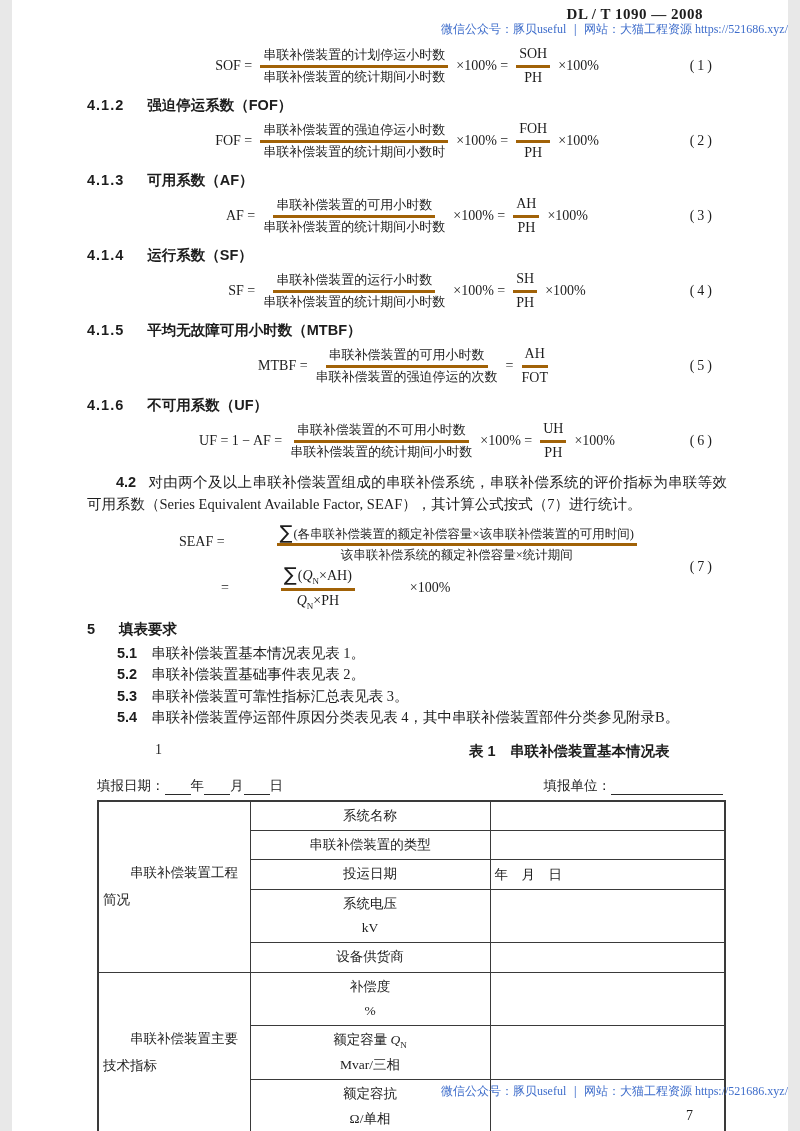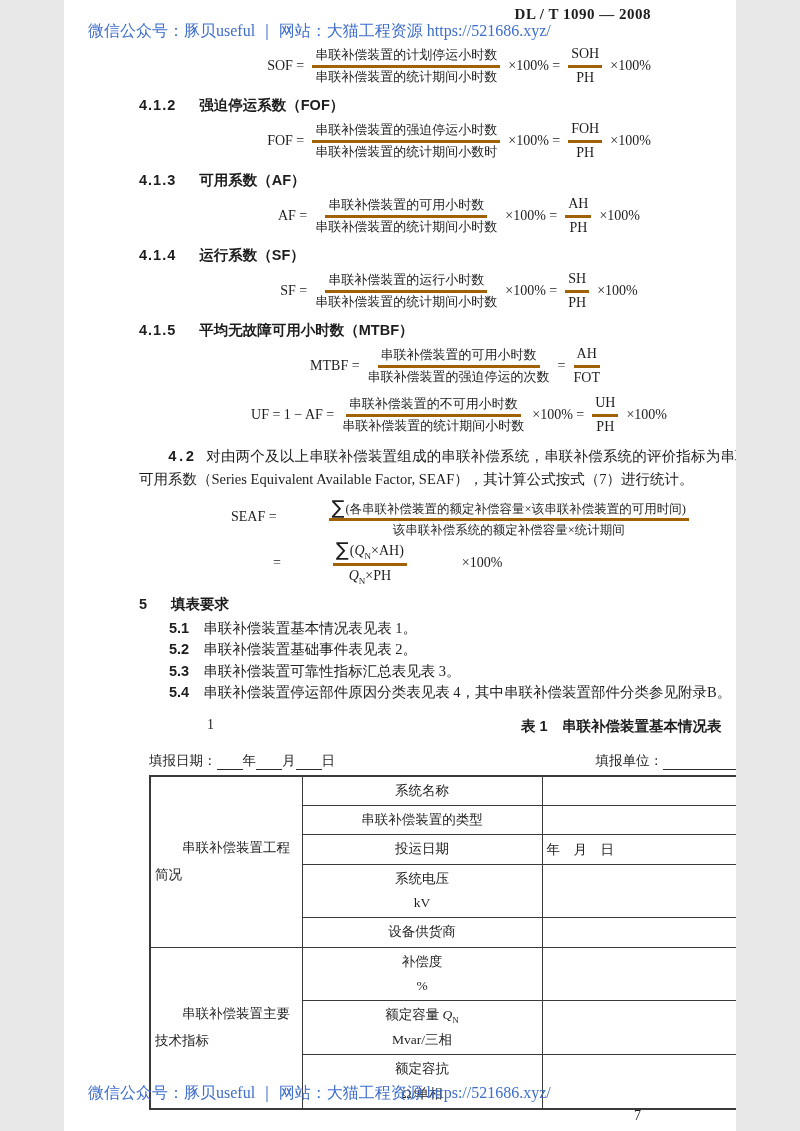--- a/index.html
+++ b/index.html
@@ -1,26 +1,26 @@
 <!DOCTYPE html>
 <html><head>
 <meta charset="utf-8">
 <style>
   html,body{margin:0;padding:0;background:#e8e8e8;}
   .page{
-    width:672px;height:1131px;margin:0 auto;background:#ffffff;
+    width:776px;height:1131px;margin:0 auto;background:#ffffff;
     position:relative;overflow:hidden;
     font-family:"Liberation Serif","DejaVu Serif",serif;
     color:#1d1d1d;
   }
   .std-header{
     position:absolute;top:6px;right:85px;
     font-weight:700;font-size:15px;letter-spacing:.5px;
   }
-  .wm{color:#3e6dcb;font-size:16px;text-align:left;padding-left:24px;}
+  .wm{color:#3e6dcb;font-size:12px;text-align:right;padding-left:24px;}
   .wm-top{position:absolute;top:21px;left:0;right:0;}
   .wm-bottom{position:absolute;top:1083px;left:0;right:0;}
   .page-num{position:absolute;top:1108px;right:95px;font-size:14px;}
 
   .content{position:absolute;top:40px;left:75px;width:640px;}
 
   
   .eq{position:relative;display:flex;align-items:center;justify-content:center;
       margin:3px 0;font-size:14px;min-height:46px;}
   .eq .eqno{position:absolute;right:12px;letter-spacing:3px;font-size:14px;}
@@ -32,21 +32,21 @@
   .op{margin:0 3px;white-space:nowrap;}
   .sum{font-size:19px;line-height:1;font-family:"DejaVu Sans",sans-serif;margin-right:1px;position:relative;top:1px;}
   sub{font-size:9px;}
 
   
   .clause{font-family:"Liberation Sans","DejaVu Sans",sans-serif;
           font-weight:700;font-size:14.5px;margin:7px 0 2px;}
   .clause .cno{margin-right:23px;letter-spacing:1px;}
 
   .para{font-size:14.5px;line-height:1.5;text-align:justify;margin:8px 0 2px;text-indent:2em;}
-  .para .cno{font-family:Liberation Mono, monospace;font-weight:700;margin-right:12px;}
+  .para .cno{font-family:Liberation Sans, sans-serif;font-weight:700;margin-right:12px;}
 
   
   .eq7{position:relative;margin:6px 0 4px;font-size:14px;padding-left:92px;}
   .eq7 .line{display:flex;align-items:center;margin:1px 0;gap:47px;}
   .eq7 .lbl{white-space:nowrap;}
   .eq7 .line2{padding-left:42px;}
   .eq7 .eqno{position:absolute;right:12px;top:50%;transform:translateY(-50%);letter-spacing:3px;}
   .eq7 .cnfrac{font-size:12.5px;}
 
   .items{margin-top:4px;}
@@ -167,20 +167,23 @@
       </span>
       <span class="op">=</span>
       <span class="frac">
         <span class="fn">AH</span>
         <span class="fd">FOT</span>
       </span>
       <span class="op"></span>
       <span class="eqno">(5)</span>
     </div>
 
+    <div class="clause">
+      <span class="cno">4.1.6</span><span>不可用系数（UF）</span>
+    </div>
 
     <div class="eq">
       <span class="op">UF = 1 − AF =</span>
       <span class="frac cnfrac">
         <span class="fn">串联补偿装置的不可用小时数</span>
         <span class="fd">串联补偿装置的统计期间小时数</span>
       </span>
       <span class="op">×100% =</span>
       <span class="frac">
         <span class="fn">UH</span>

